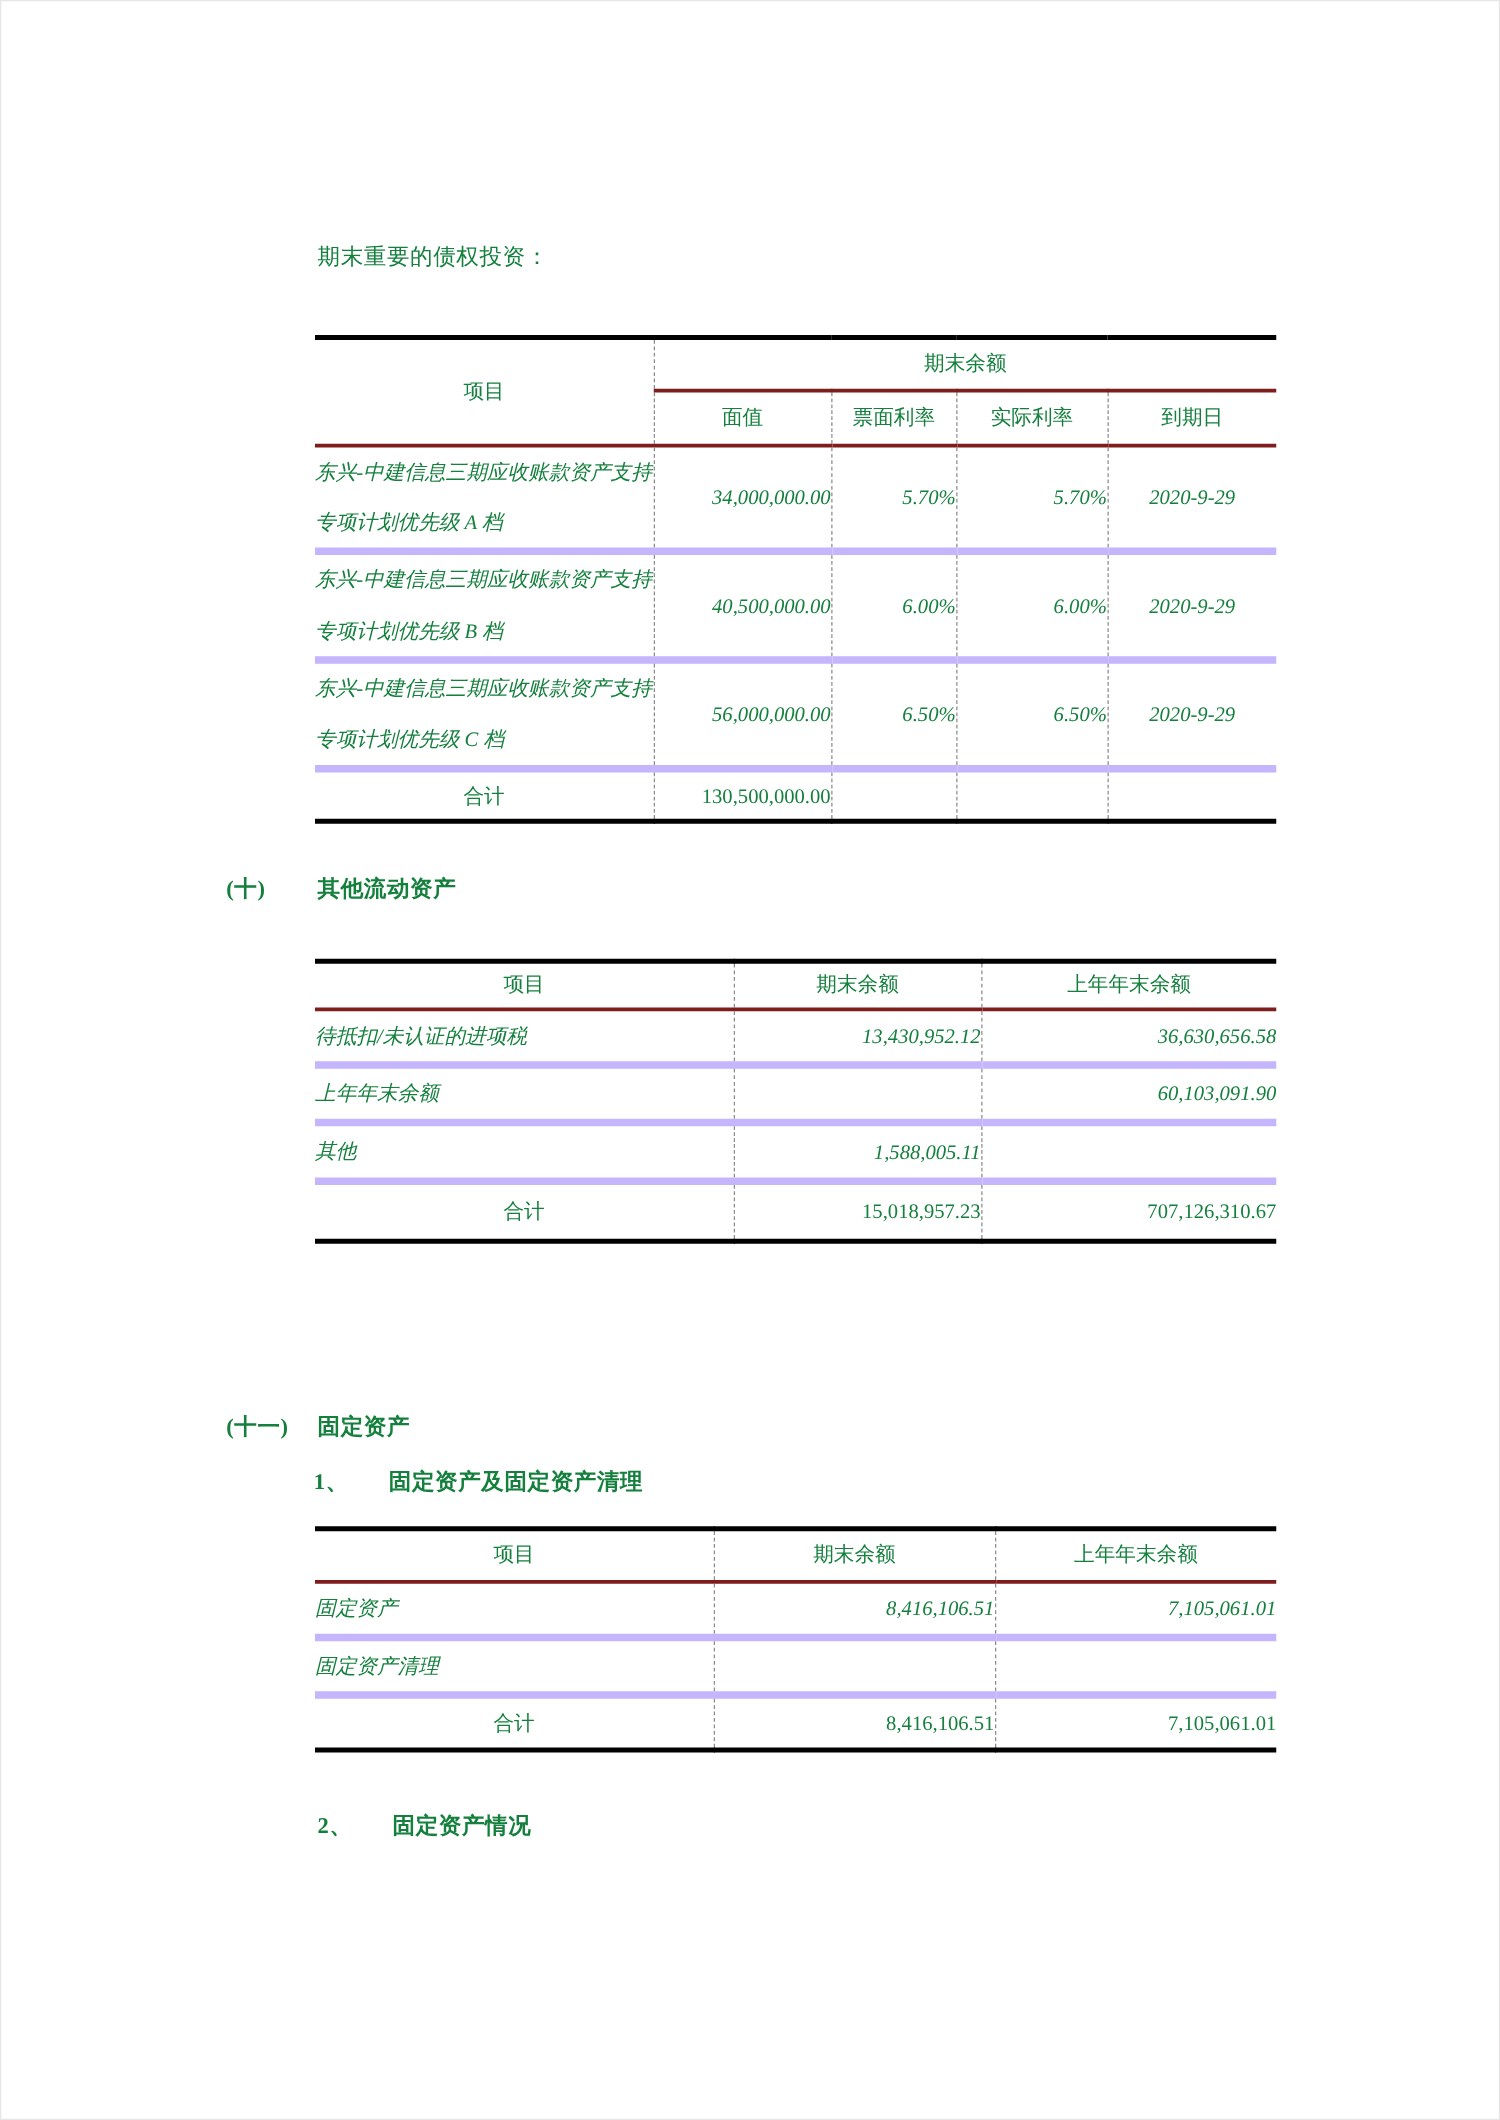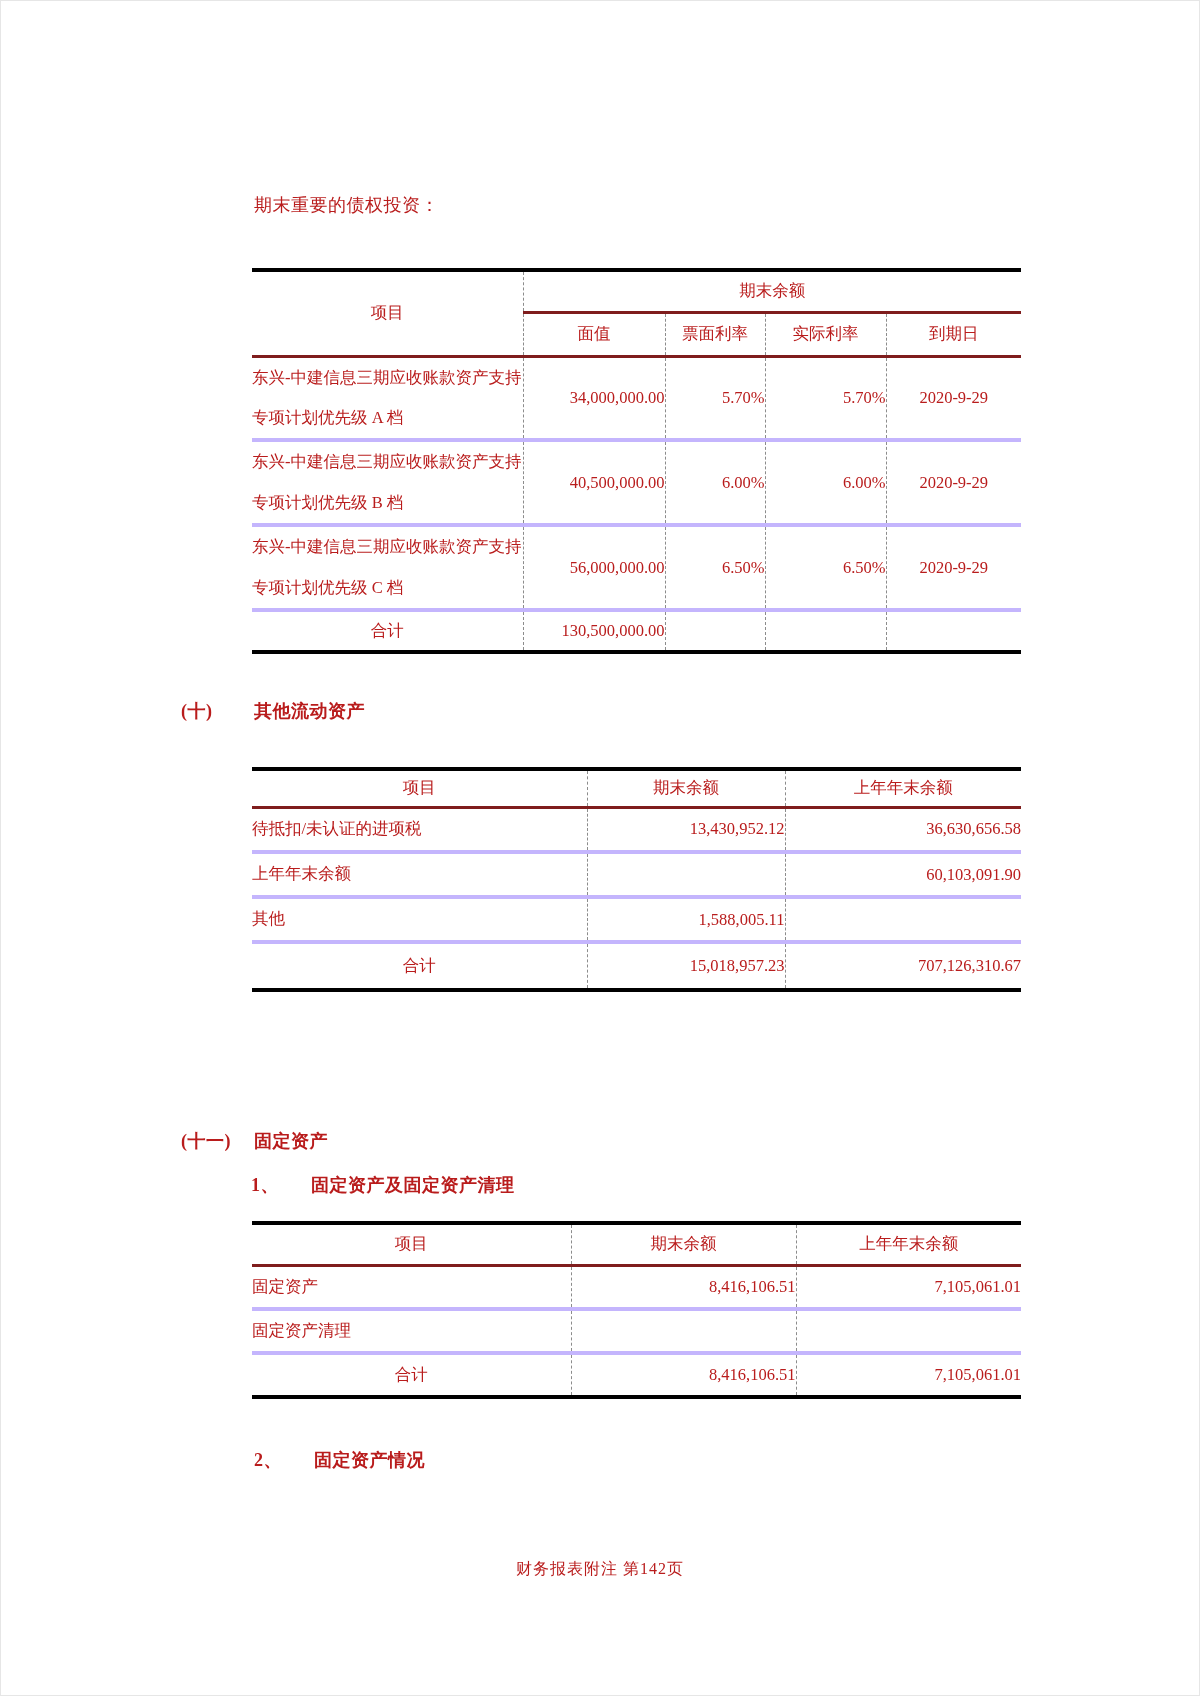--- a/index.html
+++ b/index.html
@@ -2,21 +2,21 @@
 <html><head>
 <meta charset="utf-8">
 <style>
   html,body { margin:0; padding:0; background:#ffffff; }
   .page {
     position: relative;
     width: 1200px;
     height: 1696px;
     background: #ffffff;
     font-family: "Liberation Serif", "DejaVu Serif", serif;
-    color: #b91c1c;
+    color: #15803d;
     box-sizing: border-box;
     border: 1px solid #e6e6e6;
     overflow: hidden;
   }
   .abs { position: absolute; }
 
   .intro { font-size: 18px; letter-spacing: 0.5px; }
 
   .sec-head { font-size: 18px; font-weight: bold; letter-spacing: 0.5px; }
 
@@ -24,21 +24,21 @@
     border-collapse: collapse;
     table-layout: fixed;
     border-top: 4px solid #000;
     border-bottom: 4px solid #000;
     font-size: 16.5px;
   }
   table.fin td { padding: 0; vertical-align: middle; }
 
   
   .vline   { border-left: 1px dashed #8c8c8c; }
-  .hline   { border-bottom: 4px solid #c4b5fd; }
+  .hline   { border-bottom: 6px solid #c4b5fd; font-style: italic; }
   .hsolid  { border-bottom: 3px solid #7f1d1d; }
 
   .c { text-align: center; }
   .r { text-align: right; }
 
   td.name { padding-left: 13px; padding-right: 9px; line-height: 2.45; }
   td.num  { padding-right: 11px; }
   td.pct  { padding-right: 14px; }
 
   .footer { width: 100%; text-align: center; font-size: 16px; letter-spacing: 1px; }
@@ -172,15 +172,14 @@
         <td class="c">合计</td>
         <td class="r num vline">8,416,106.51</td>
         <td class="r num vline">7,105,061.01</td>
       </tr>
     </tbody>
   </table>
 
   <div class="abs sec-head" style="left:253px; top:1447px;">2、</div>
   <div class="abs sec-head" style="left:313px; top:1447px;">固定资产情况</div>
 
-  <div class="abs footer" style="left:0; top:1558px;">财务报表附注 第142页</div>
 
 </div>
 
 </body></html>

